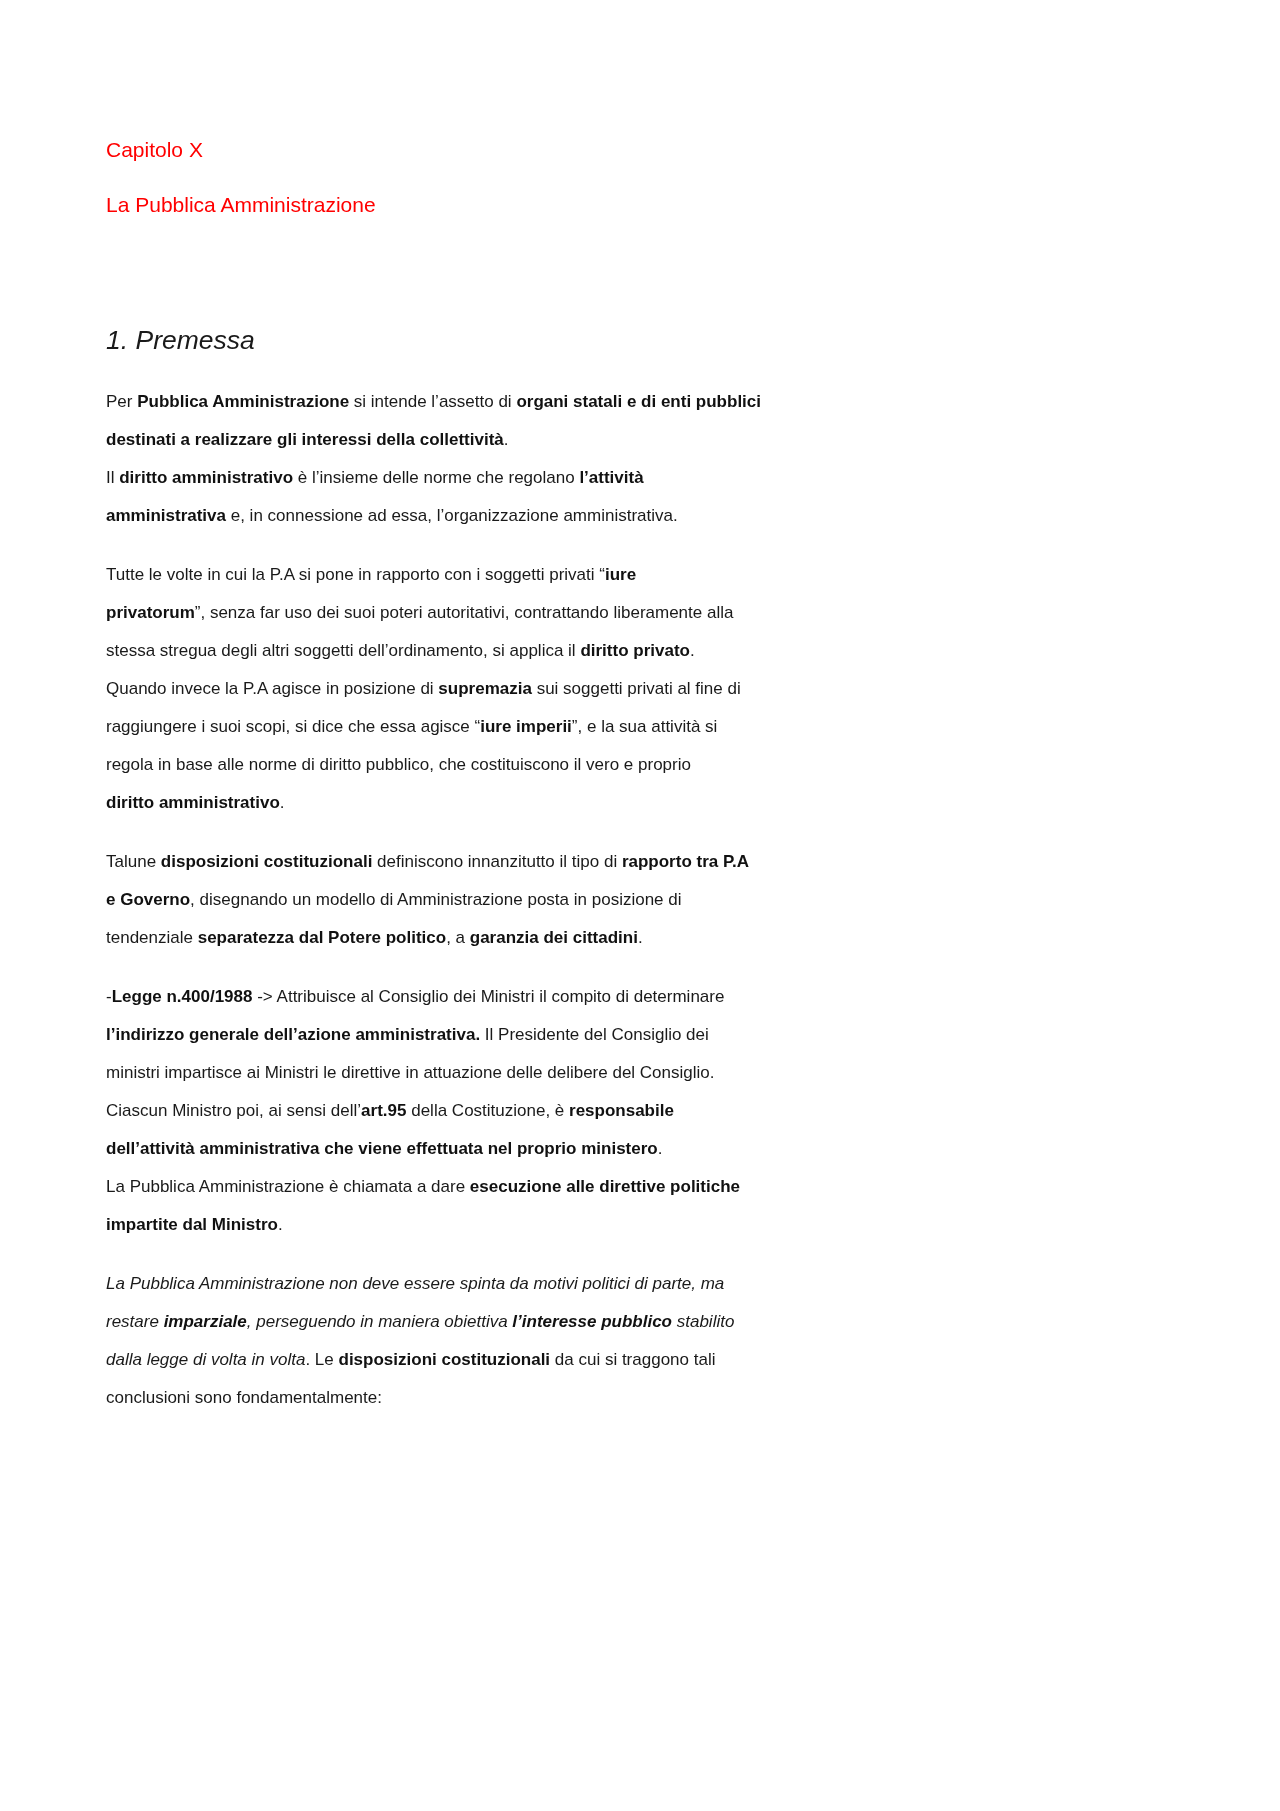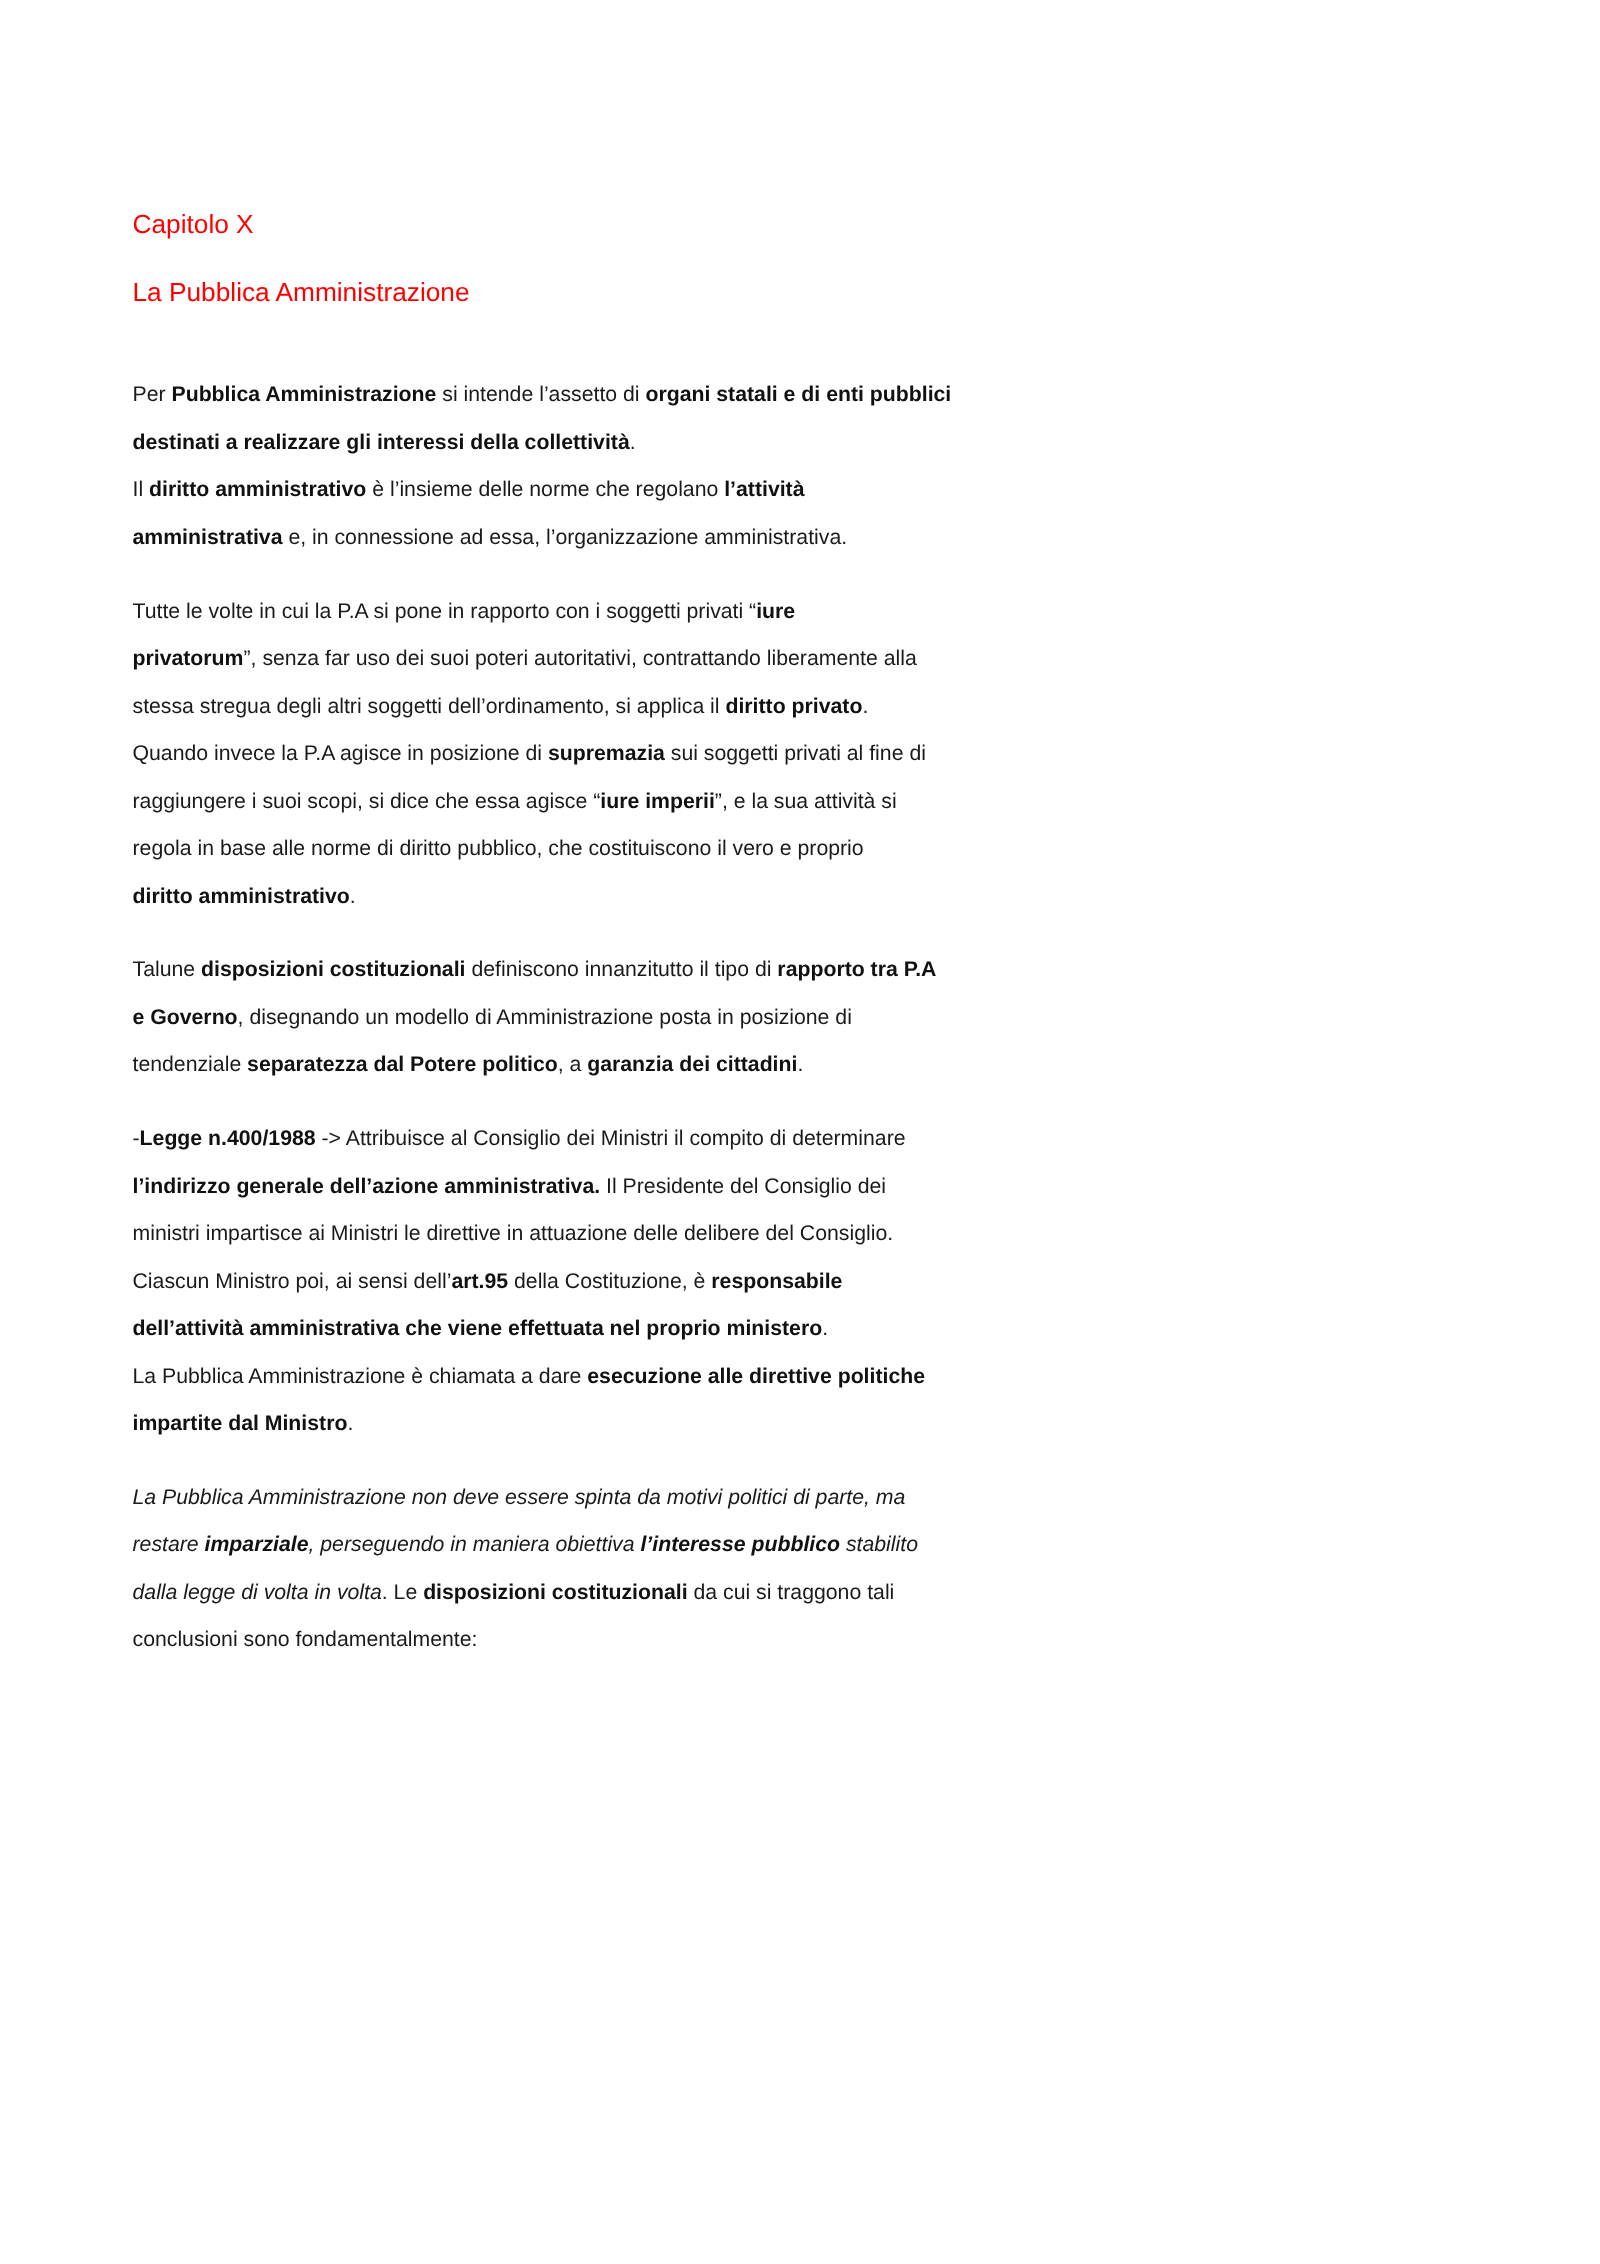--- a/index.html
+++ b/index.html
@@ -13,21 +13,21 @@
     width: 1280px;
     height: 1811px;
     background: #ffffff;
     font-family: "Liberation Sans", "DejaVu Sans", sans-serif;
     color: #1a1a1a;
     overflow: hidden;
   }
   .content {
     position: absolute;
     left: 106px;
-    top: 166px;
+    top: 136px;
     width: 1080px;
     display: flex;
     flex-direction: column;
   }
   .red-heading {
     font-size: 21px;
     line-height: 28px;
     font-weight: 400;
     color: #ff0000;
     margin: 0 0 27px 0;
@@ -53,19 +53,20 @@
   .b { font-weight: 700; color: #111111; }
   .i { font-style: italic; }
 </style>
 </head>
 <body>
 
 <div class="page">
   <div class="content">
       <h1 class="red-heading"><span>Capitolo X</span></h1>
       <h1 class="red-heading chapter-title"><span>La Pubblica Amministrazione</span></h1>
+      <h2 class="section-heading"><span>1. Premessa</span></h2>
       <p class="paragraph"><span>Per </span><span class="b">Pubblica Amministrazione</span><span> si intende l’assetto di </span><span class="b">organi statali e di enti pubblici</span><br><span class="b">destinati a realizzare gli interessi della collettività</span><span>.</span><br><span>Il </span><span class="b">diritto amministrativo</span><span> è l’insieme delle norme che regolano </span><span class="b">l’attività</span><br><span class="b">amministrativa</span><span> e, in connessione ad essa, l’organizzazione amministrativa.</span></p>
       <p class="paragraph"><span>Tutte le volte in cui la P.A si pone in rapporto con i soggetti privati “</span><span class="b">iure</span><br><span class="b">privatorum</span><span>”, senza far uso dei suoi poteri autoritativi, contrattando liberamente alla</span><br><span>stessa stregua degli altri soggetti dell’ordinamento, si applica il </span><span class="b">diritto privato</span><span>.</span><br><span>Quando invece la P.A agisce in posizione di </span><span class="b">supremazia</span><span> sui soggetti privati al fine di</span><br><span>raggiungere i suoi scopi, si dice che essa agisce “</span><span class="b">iure imperii</span><span>”, e la sua attività si</span><br><span>regola in base alle norme di diritto pubblico, che costituiscono il vero e proprio</span><br><span class="b">diritto amministrativo</span><span>.</span></p>
       <p class="paragraph"><span>Talune </span><span class="b">disposizioni costituzionali</span><span> definiscono innanzitutto il tipo di </span><span class="b">rapporto tra P.A</span><br><span class="b">e Governo</span><span>, disegnando un modello di Amministrazione posta in posizione di</span><br><span>tendenziale </span><span class="b">separatezza dal Potere politico</span><span>, a </span><span class="b">garanzia dei cittadini</span><span>.</span></p>
       <p class="paragraph"><span>-</span><span class="b">Legge n.400/1988</span><span> -&gt; Attribuisce al Consiglio dei Ministri il compito di determinare</span><br><span class="b">l’indirizzo generale dell’azione amministrativa.</span><span> Il Presidente del Consiglio dei</span><br><span>ministri impartisce ai Ministri le direttive in attuazione delle delibere del Consiglio.</span><br><span>Ciascun Ministro poi, ai sensi dell’</span><span class="b">art.95</span><span> della Costituzione, è </span><span class="b">responsabile</span><br><span class="b">dell’attività amministrativa che viene effettuata nel proprio ministero</span><span>.</span><br><span>La Pubblica Amministrazione è chiamata a dare </span><span class="b">esecuzione alle direttive politiche</span><br><span class="b">impartite dal Ministro</span><span>.</span></p>
       <p class="paragraph"><span class="i">La Pubblica Amministrazione non deve essere spinta da motivi politici di parte, ma</span><br><span class="i">restare </span><span class="b i">imparziale</span><span class="i">, perseguendo in maniera obiettiva </span><span class="b i">l’interesse pubblico</span><span class="i"> stabilito</span><br><span class="i">dalla legge di volta in volta</span><span>. Le </span><span class="b">disposizioni costituzionali</span><span> da cui si traggono tali</span><br><span>conclusioni sono fondamentalmente:</span></p>
     </div>
 </div>
 
 </body></html>

